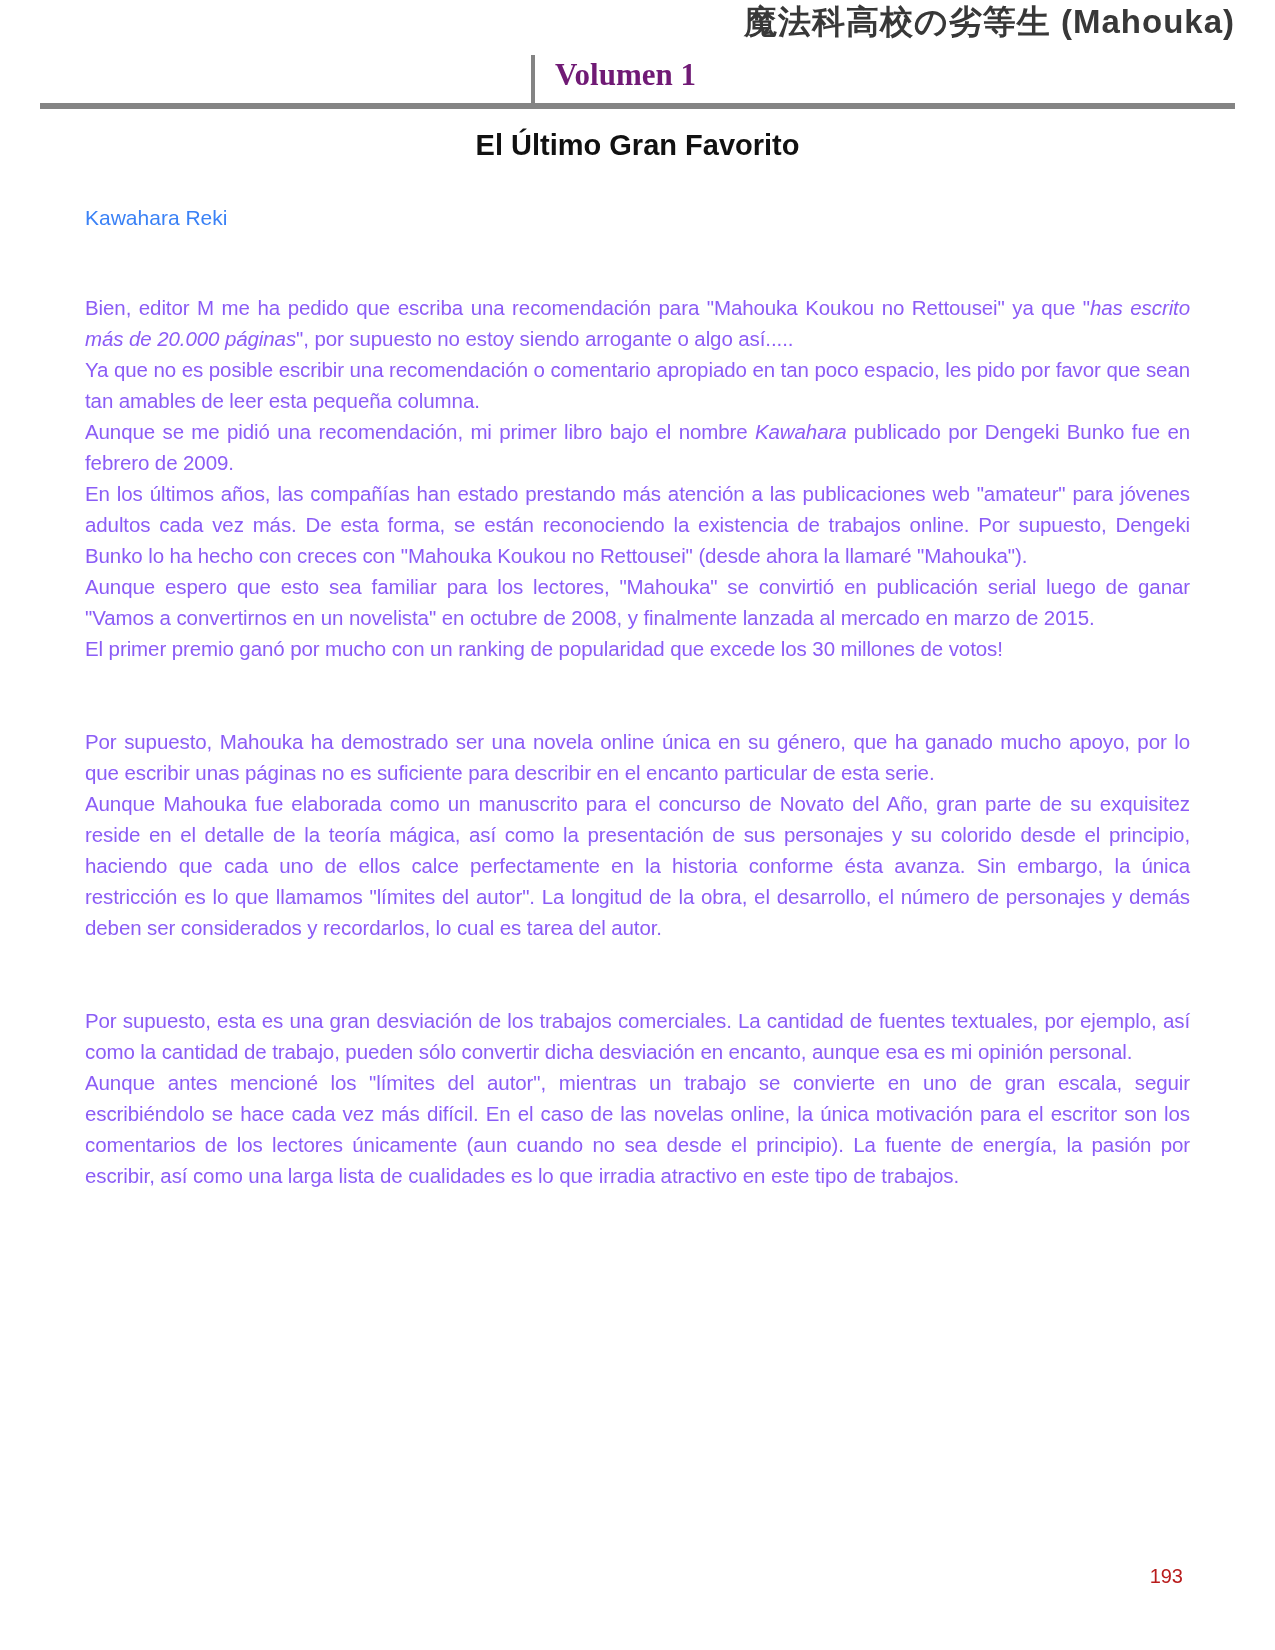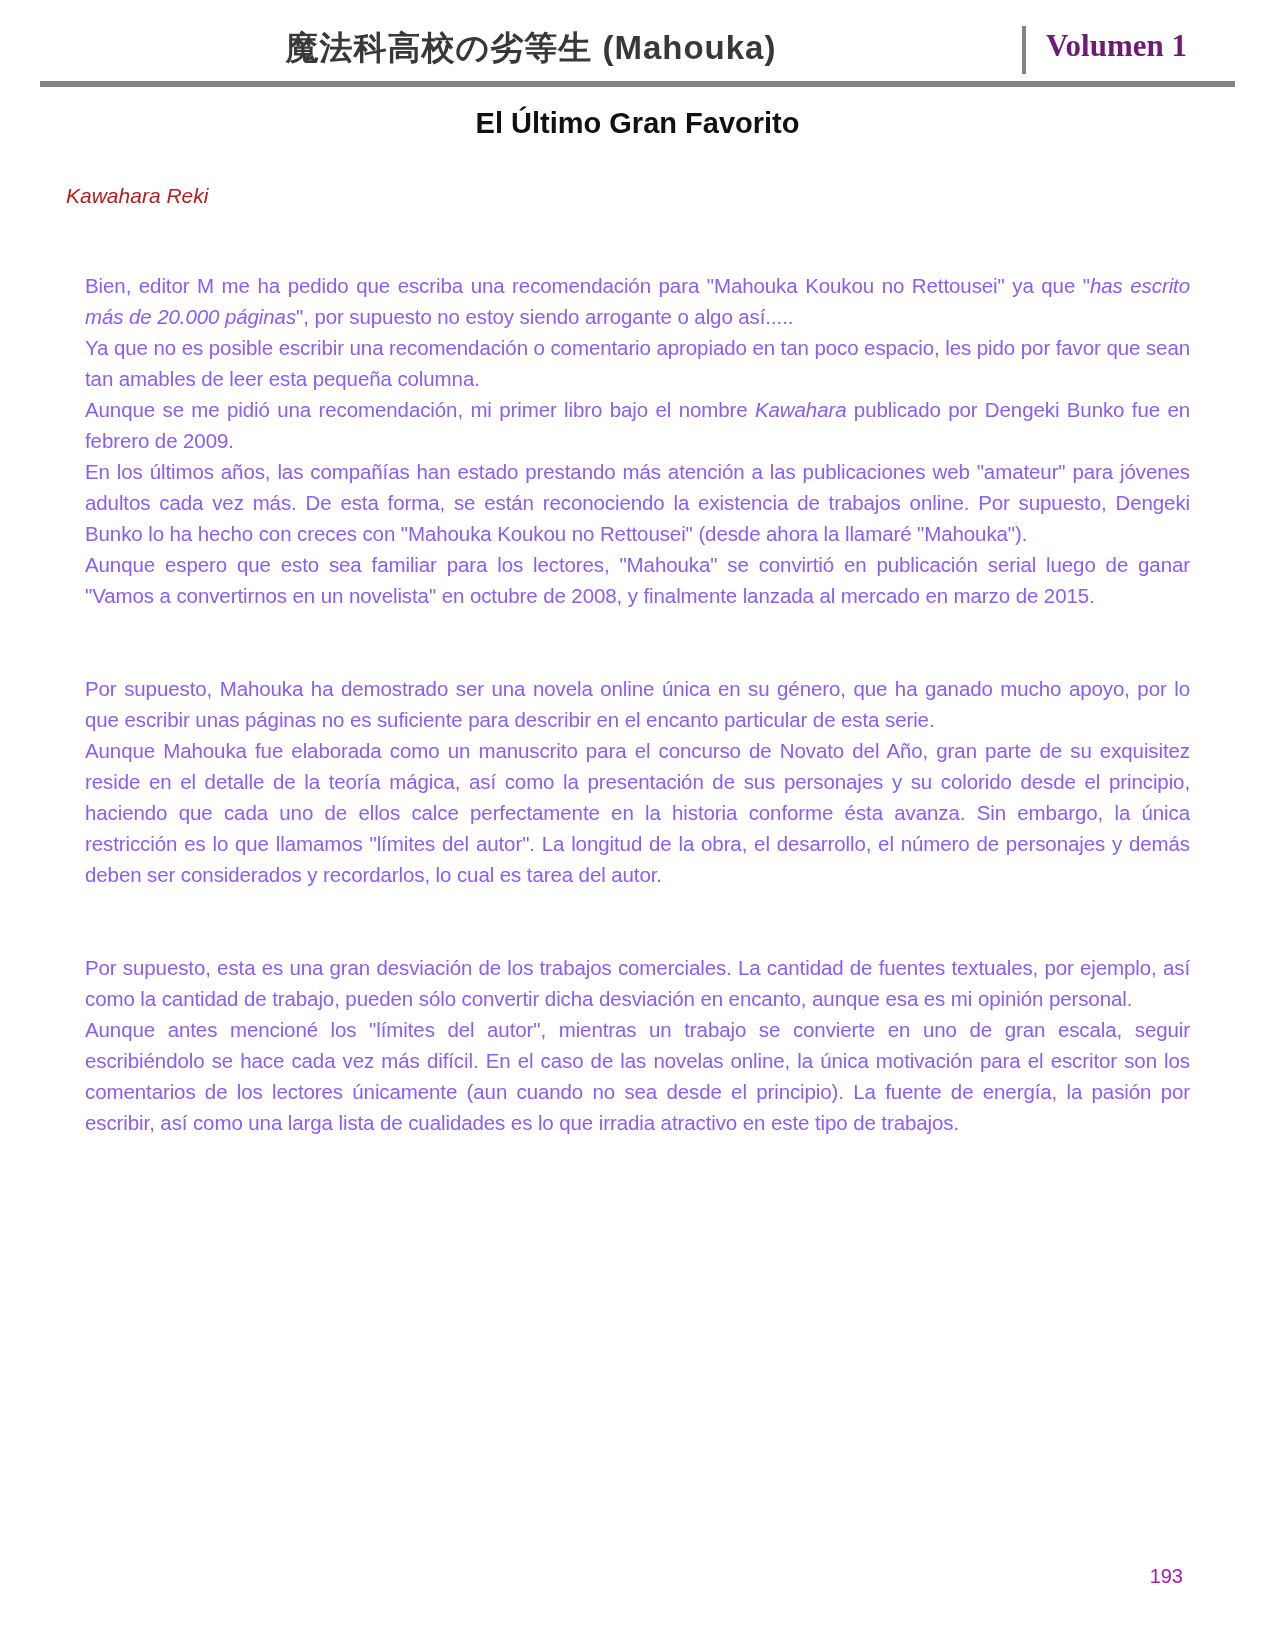--- a/index.html
+++ b/index.html
@@ -10,24 +10,24 @@
     position: relative;
     width: 1275px;
     height: 1650px;
     background: #ffffff;
     overflow: hidden;
   }
 
   
   .header {
     margin: 0 40px;
-    padding-top: 26px;
     display: flex;
-    align-items: flex-start;
+    align-items: center;
     border-bottom: 6px solid #848484;
+    flex-direction: column;
   }
   .series-title {
     flex: 1;
     text-align: center;
     align-self: flex-end;
     font-weight: bold;
     font-size: 33px;
     color: #383838;
     padding-bottom: 10px;
     letter-spacing: 1px;
@@ -46,24 +46,23 @@
 
   
   .article-title {
     margin-top: 20px;
     text-align: center;
     font-weight: bold;
     font-size: 29px;
     color: #111111;
   }
   .author {
-    margin: 44px 85px 0 66px;
+    margin: 44px 85px 0 85px;
     font-size: 21px;
-    color: #b91c1c;
-    font-style: italic;
+    color: #3b82f6;
   }
 
   .content {
     margin: 62px 85px 0 85px;
     font-size: 20.5px;
     line-height: 31px;
     text-align: justify;
     color: #8b5cf6;
     letter-spacing: -0.1px;
   }
@@ -71,21 +70,21 @@
   .content p.gap1 { }
   .content p.gap2 { margin-top: 62px; }
   .i { font-style: italic; }
 
   
   .page-number {
     position: absolute;
     right: 92px;
     bottom: 62px;
     font-size: 20px;
-    color: #a21caf;
+    color: #b91c1c;
     text-align: center;
   }
 </style>
 </head>
 <body>
 
 <div class="page">
 
   <div class="header">
     <div class="series-title">魔法科高校の劣等生 (Mahouka)</div>
@@ -97,21 +96,21 @@
   <h1 class="article-title">El Último Gran Favorito</h1>
 
   <div class="author">Kawahara Reki</div>
 
   <div class="content">
 
     <p><span>Bien, editor M me ha pedido que escriba una recomendación para "Mahouka Koukou no Rettousei" ya que "</span><span class="i">has escrito más de 20.000 páginas</span><span>", por supuesto no estoy siendo arrogante o algo así.....</span><br><span>Ya que no es posible escribir una recomendación o comentario apropiado en tan poco espacio, les pido por favor que sean tan amables de leer esta pequeña columna.</span></p>
 
     <p class="gap1"><span>Aunque se me pidió una recomendación, mi primer libro bajo el nombre </span><span class="i">Kawahara</span><span> publicado por Dengeki Bunko fue en febrero de 2009.</span><br><span>En los últimos años, las compañías han estado prestando más atención a las publicaciones web "amateur" para jóvenes adultos cada vez más. De esta forma, se están reconociendo la existencia de trabajos online. Por supuesto, Dengeki Bunko lo ha hecho con creces con "Mahouka Koukou no Rettousei" (desde ahora la llamaré "Mahouka").</span></p>
 
-    <p class="gap1"><span>Aunque espero que esto sea familiar para los lectores, "Mahouka" se convirtió en publicación serial luego de ganar "Vamos a convertirnos en un novelista" en octubre de 2008, y finalmente lanzada al mercado en marzo de 2015.</span><br></p>
+    <p class="gap1"><span>Aunque espero que esto sea familiar para los lectores, "Mahouka" se convirtió en publicación serial luego de ganar "Vamos a convertirnos en un novelista" en octubre de 2008, y finalmente lanzada al mercado en marzo de 2015.</span><br><span>El primer premio ganó por mucho con un ranking de popularidad que excede los 30 millones de votos!</span></p>
 
     <p class="gap2"><span>Por supuesto, Mahouka ha demostrado ser una novela online única en su género, que ha ganado mucho apoyo, por lo que escribir unas páginas no es suficiente para describir en el encanto particular de esta serie.</span></p>
 
     <p class="gap1"><span>Aunque Mahouka fue elaborada como un manuscrito para el concurso de Novato del Año, gran parte de su exquisitez reside en el detalle de la teoría mágica, así como la presentación de sus personajes y su colorido desde el principio, haciendo que cada uno de ellos calce perfectamente en la historia conforme ésta avanza. Sin embargo, la única restricción es lo que llamamos "límites del autor". La longitud de la obra, el desarrollo, el número de personajes y demás deben ser considerados y recordarlos, lo cual es tarea del autor.</span></p>
 
     <p class="gap2"><span>Por supuesto, esta es una gran desviación de los trabajos comerciales. La cantidad de fuentes textuales, por ejemplo, así como la cantidad de trabajo, pueden sólo convertir dicha desviación en encanto, aunque esa es mi opinión personal.</span><br><span>Aunque antes mencioné los "límites del autor", mientras un trabajo se convierte en uno de gran escala, seguir escribiéndolo se hace cada vez más difícil. En el caso de las novelas online, la única motivación para el escritor son los comentarios de los lectores únicamente (aun cuando no sea desde el principio). La fuente de energía, la pasión por escribir, así como una larga lista de cualidades es lo que irradia atractivo en este tipo de trabajos.</span></p>
 
   </div>
 
   <div class="page-number">193</div>

